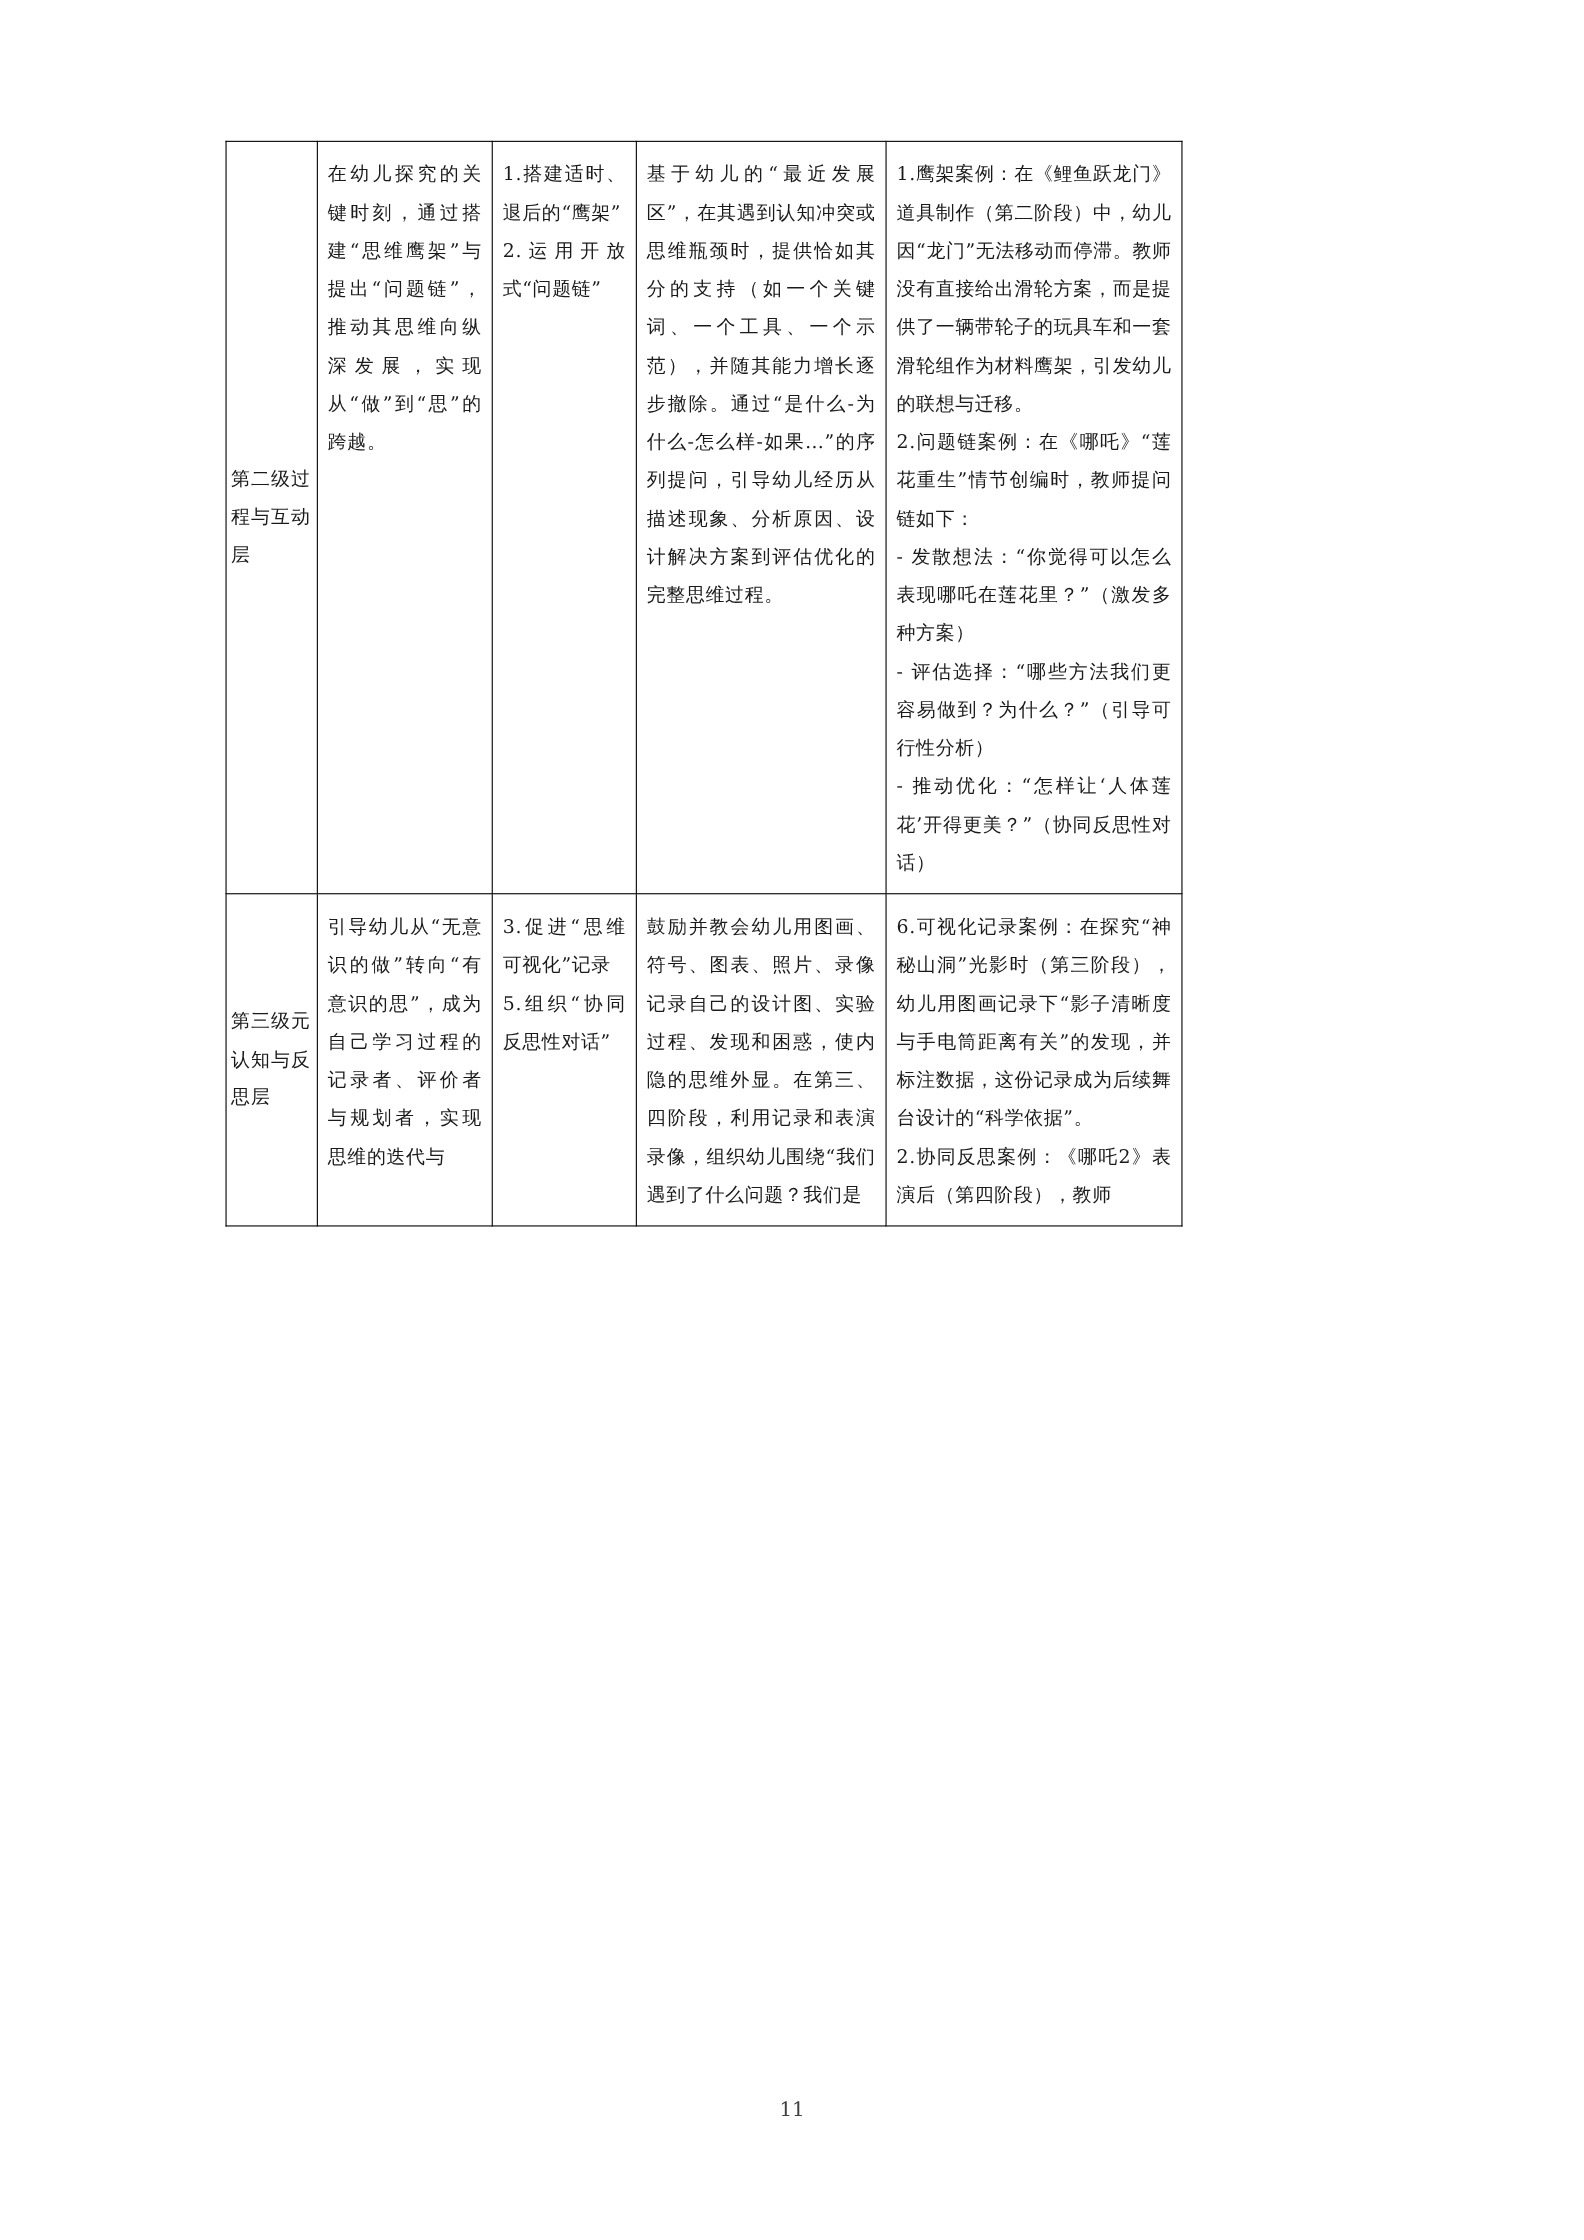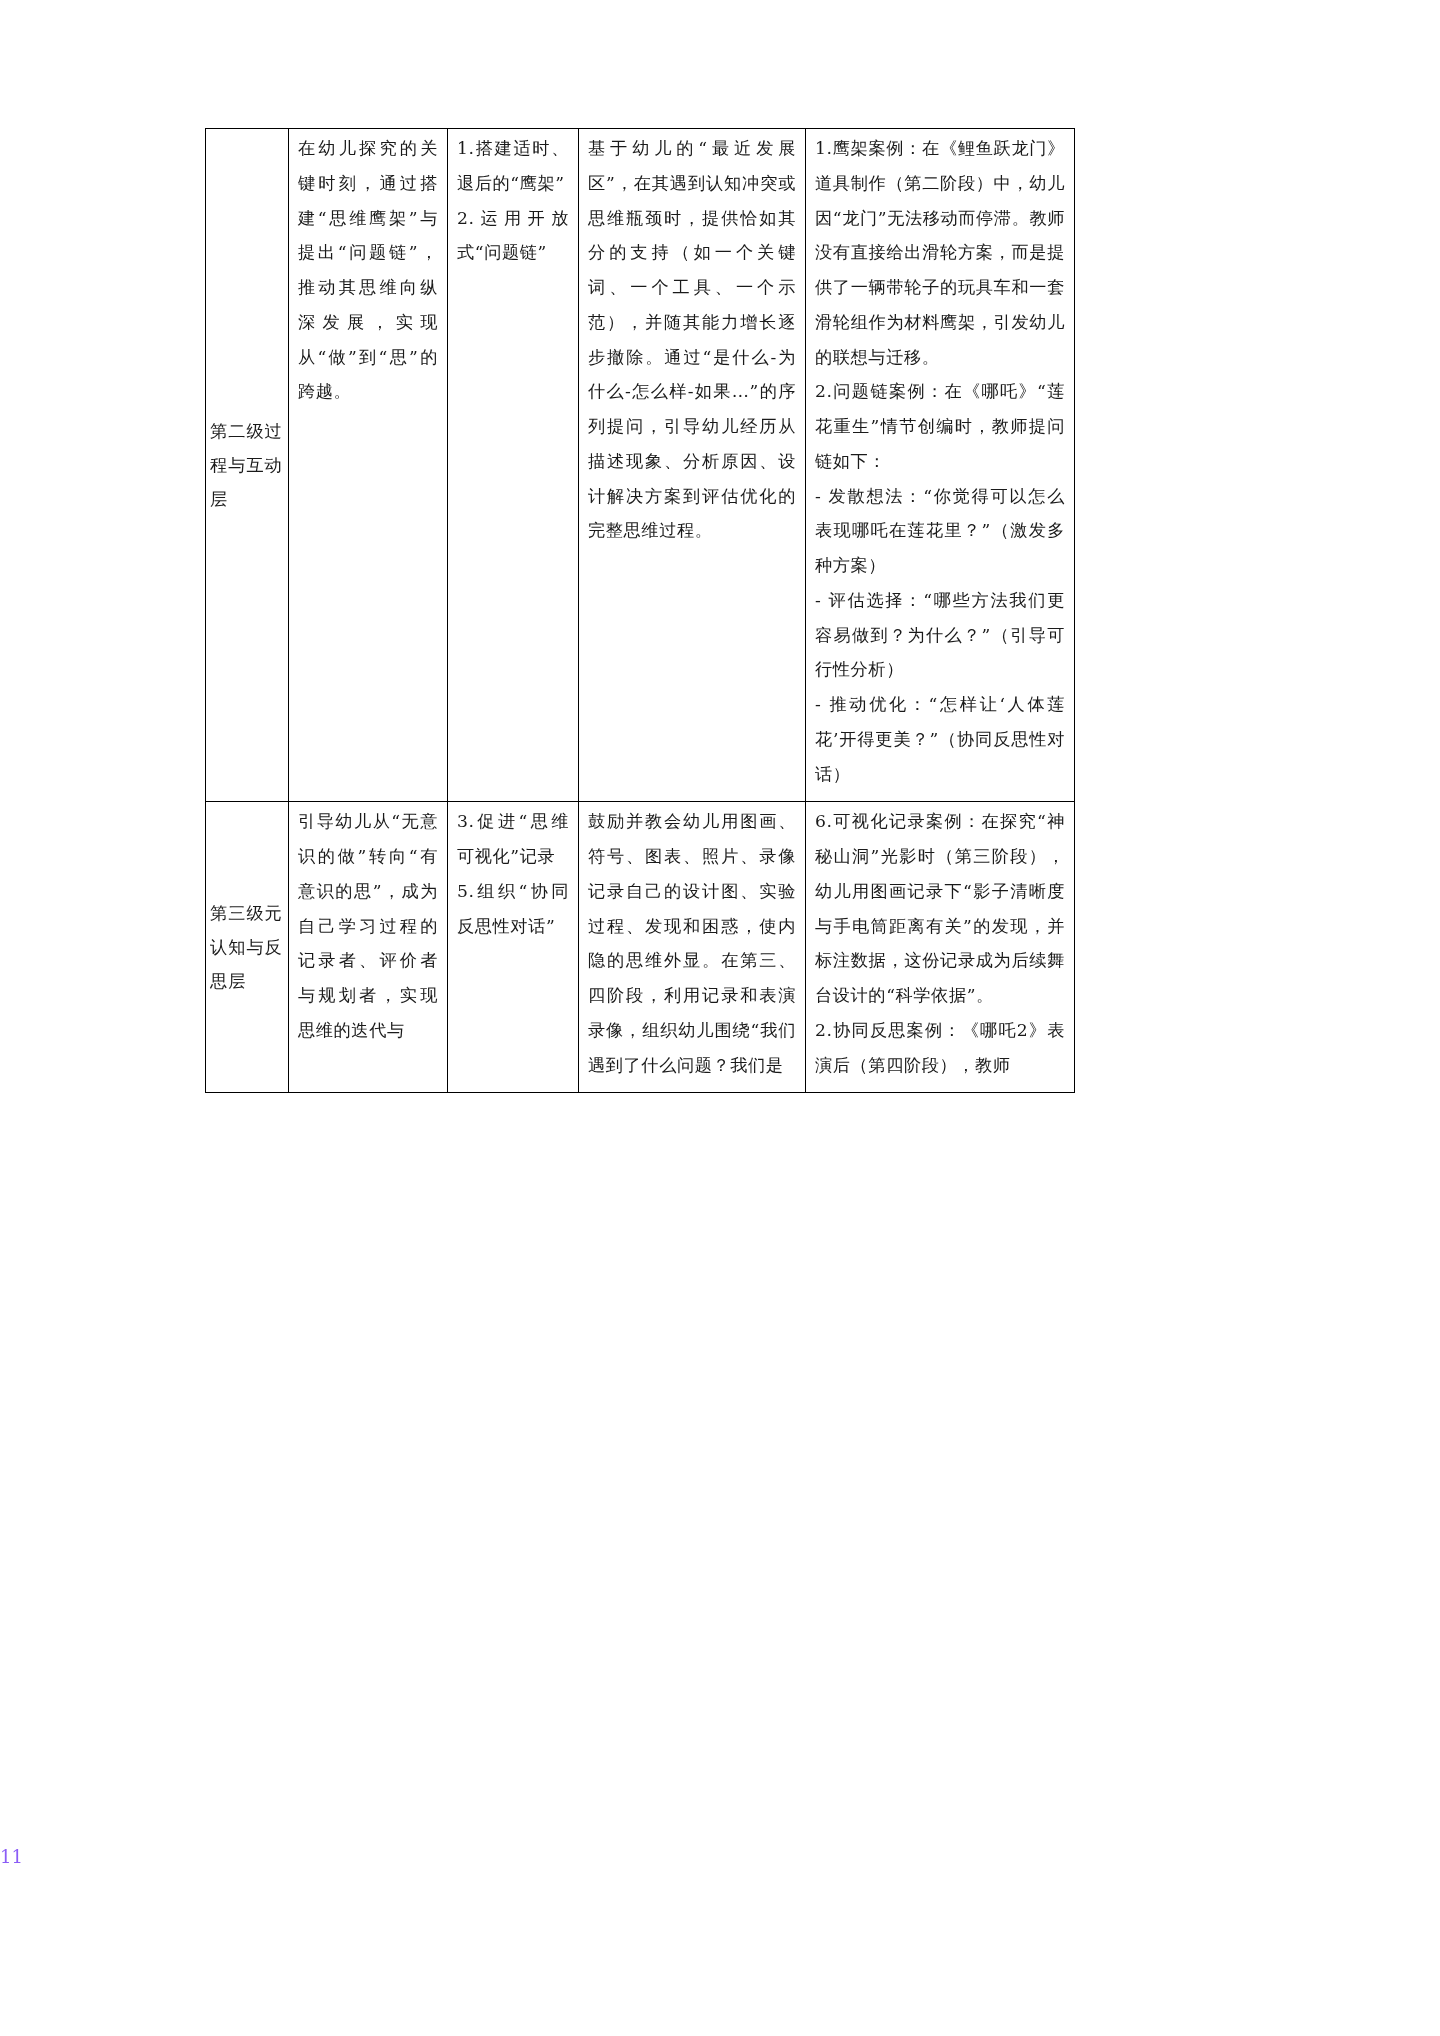--- a/index.html
+++ b/index.html
@@ -27,21 +27,21 @@
     position: absolute;
     left: 205px;
     top: 128px;
     width: 745px;
     border-collapse: collapse;
     table-layout: fixed;
   }
   .doc-table td {
     border: 1.3px solid #000;
     vertical-align: top;
-    padding: 2px 9px 10px 9px;
+    padding: 13px 9px 10px 9px;
     font-size: 17.2px;
     line-height: 2.02;
     letter-spacing: 0.6px;
     text-align: justify;
     text-justify: inter-ideograph;
     word-break: break-all;
     font-family: "DejaVu Serif", "Liberation Serif", serif;
   }
   td.col-label {
     width: 74px;
@@ -63,25 +63,26 @@
   .cell-para + .cell-para {
     margin-top: 0px;
   }
   .label-text {
     display: block;
     line-height: 2.0;
   }
   .page-number {
     position: absolute;
     left: 0;
-    top: 1846px;
+    top: 1908px;
     width: 1440px;
+    text-align: center;
     font-size: 18px;
     font-family: "DejaVu Serif", "Liberation Serif", serif;
-    color: #8b5cf6;
+    color: #404040;
   }
 </style>
 </head>
 <body>
 
 <div class="page">
 
   <table class="doc-table">
     <tbody>
 

